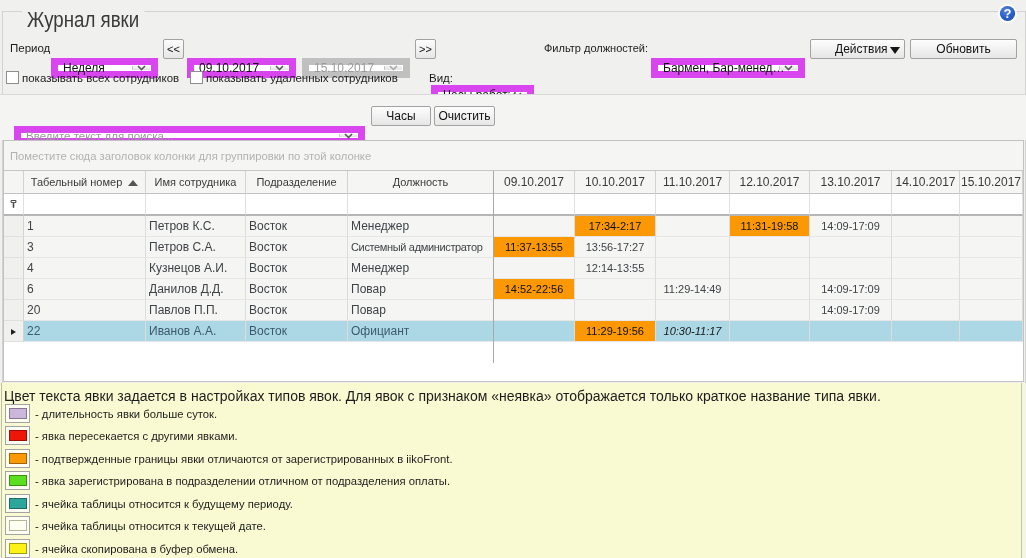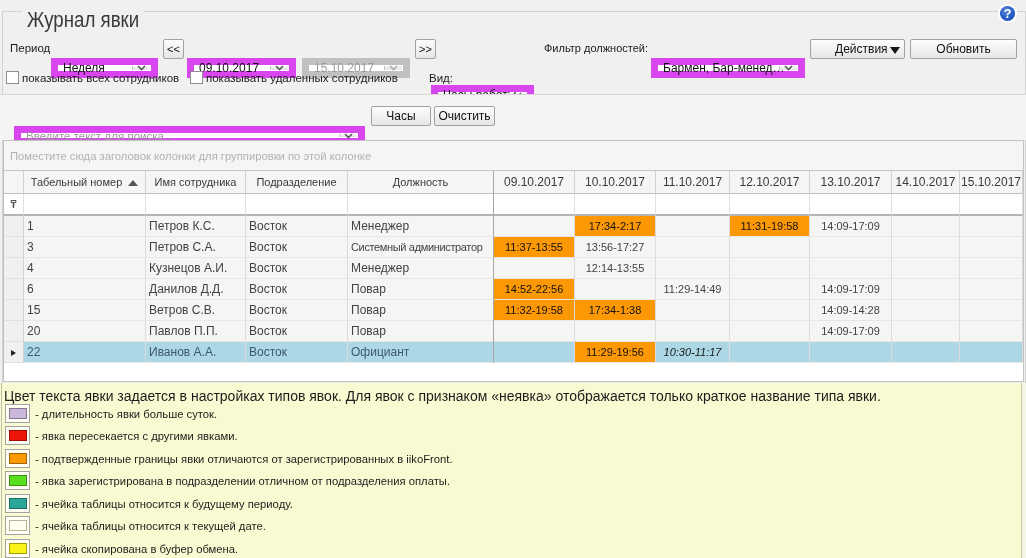--- a/index.html
+++ b/index.html
@@ -202,34 +202,20 @@
       <td class="or">14:52-22:56</td>
             <td></td>
             <td class="tm">11:29-14:49</td>
             <td></td>
             <td class="tm">14:09-17:09</td>
             <td></td>
             <td></td>
     </tr>
     <tr class="row">
       <td class="c0"></td>
-            <td class="t">15</td>
-            <td class="t">Ветров С.В.</td>
-            <td class="t">Восток</td>
-            <td class="t">Повар</td>
-      <td class="or">11:32-19:58</td>
-            <td class="or">17:34-1:38</td>
-            <td></td>
-            <td></td>
-            <td class="tm">14:09-14:28</td>
-            <td></td>
-            <td></td>
-    </tr>
-    <tr class="row">
-      <td class="c0"></td>
             <td class="t">20</td>
             <td class="t">Павлов П.П.</td>
             <td class="t">Восток</td>
             <td class="t">Повар</td>
       <td></td>
             <td></td>
             <td></td>
             <td></td>
             <td class="tm">14:09-17:09</td>
             <td></td>

